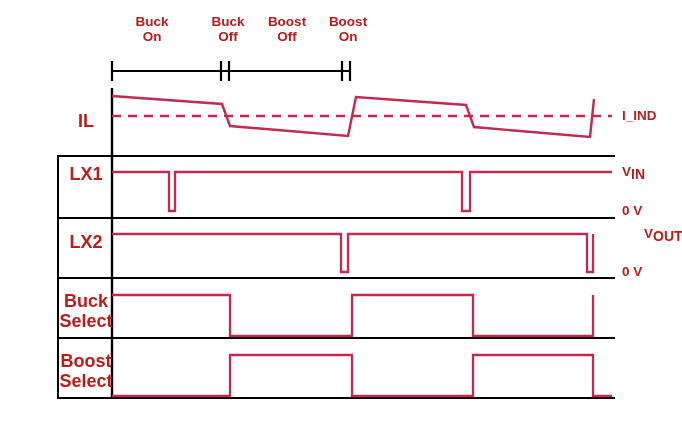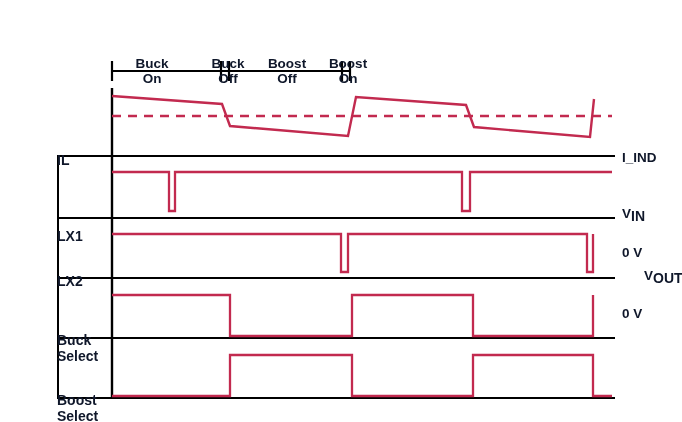--- a/index.html
+++ b/index.html
@@ -24,32 +24,32 @@
     position: absolute;
     left: 0; top: 0;
     width: 682px;
     height: 422px;
     display: block;
   }
   .txt {
     position: absolute;
     font-family: "Liberation Sans", sans-serif;
     font-weight: bold;
-    color: #0f172a;
+    color: #b91c1c;
     white-space: nowrap;
     line-height: 1.12;
-    margin-top: 42px;
   }
   .phase-label {
     font-size: 13.5px;
     text-align: center;
     width: 74px;
   }
   .row-label {
-    font-size: 14px;
+    font-size: 18px;
+    text-align: center;
     width: 58px;
   }
   .right-label {
     font-size: 13.5px;
     text-align: right;
   }
   .sub {
     font-size: 14px;
     vertical-align: baseline;
     position: relative;
@@ -123,21 +123,21 @@
 
   <div class="txt phase-label" style="left:311px; top:14px;">
     <div>Boost</div>
     <div>On</div>
   </div>
 
   <div class="txt row-label" style="left:57px; top:111px;">
     <div>IL</div>
   </div>
 
-  <div class="txt row-label" style="left:57px; top:187px;">
+  <div class="txt row-label" style="left:57px; top:164px;">
     <div>LX1</div>
   </div>
 
   <div class="txt row-label" style="left:57px; top:232px;">
     <div>LX2</div>
   </div>
 
   <div class="txt row-label" style="left:57px; top:291px;">
     <div>Buck</div>
     <div>Select</div>

